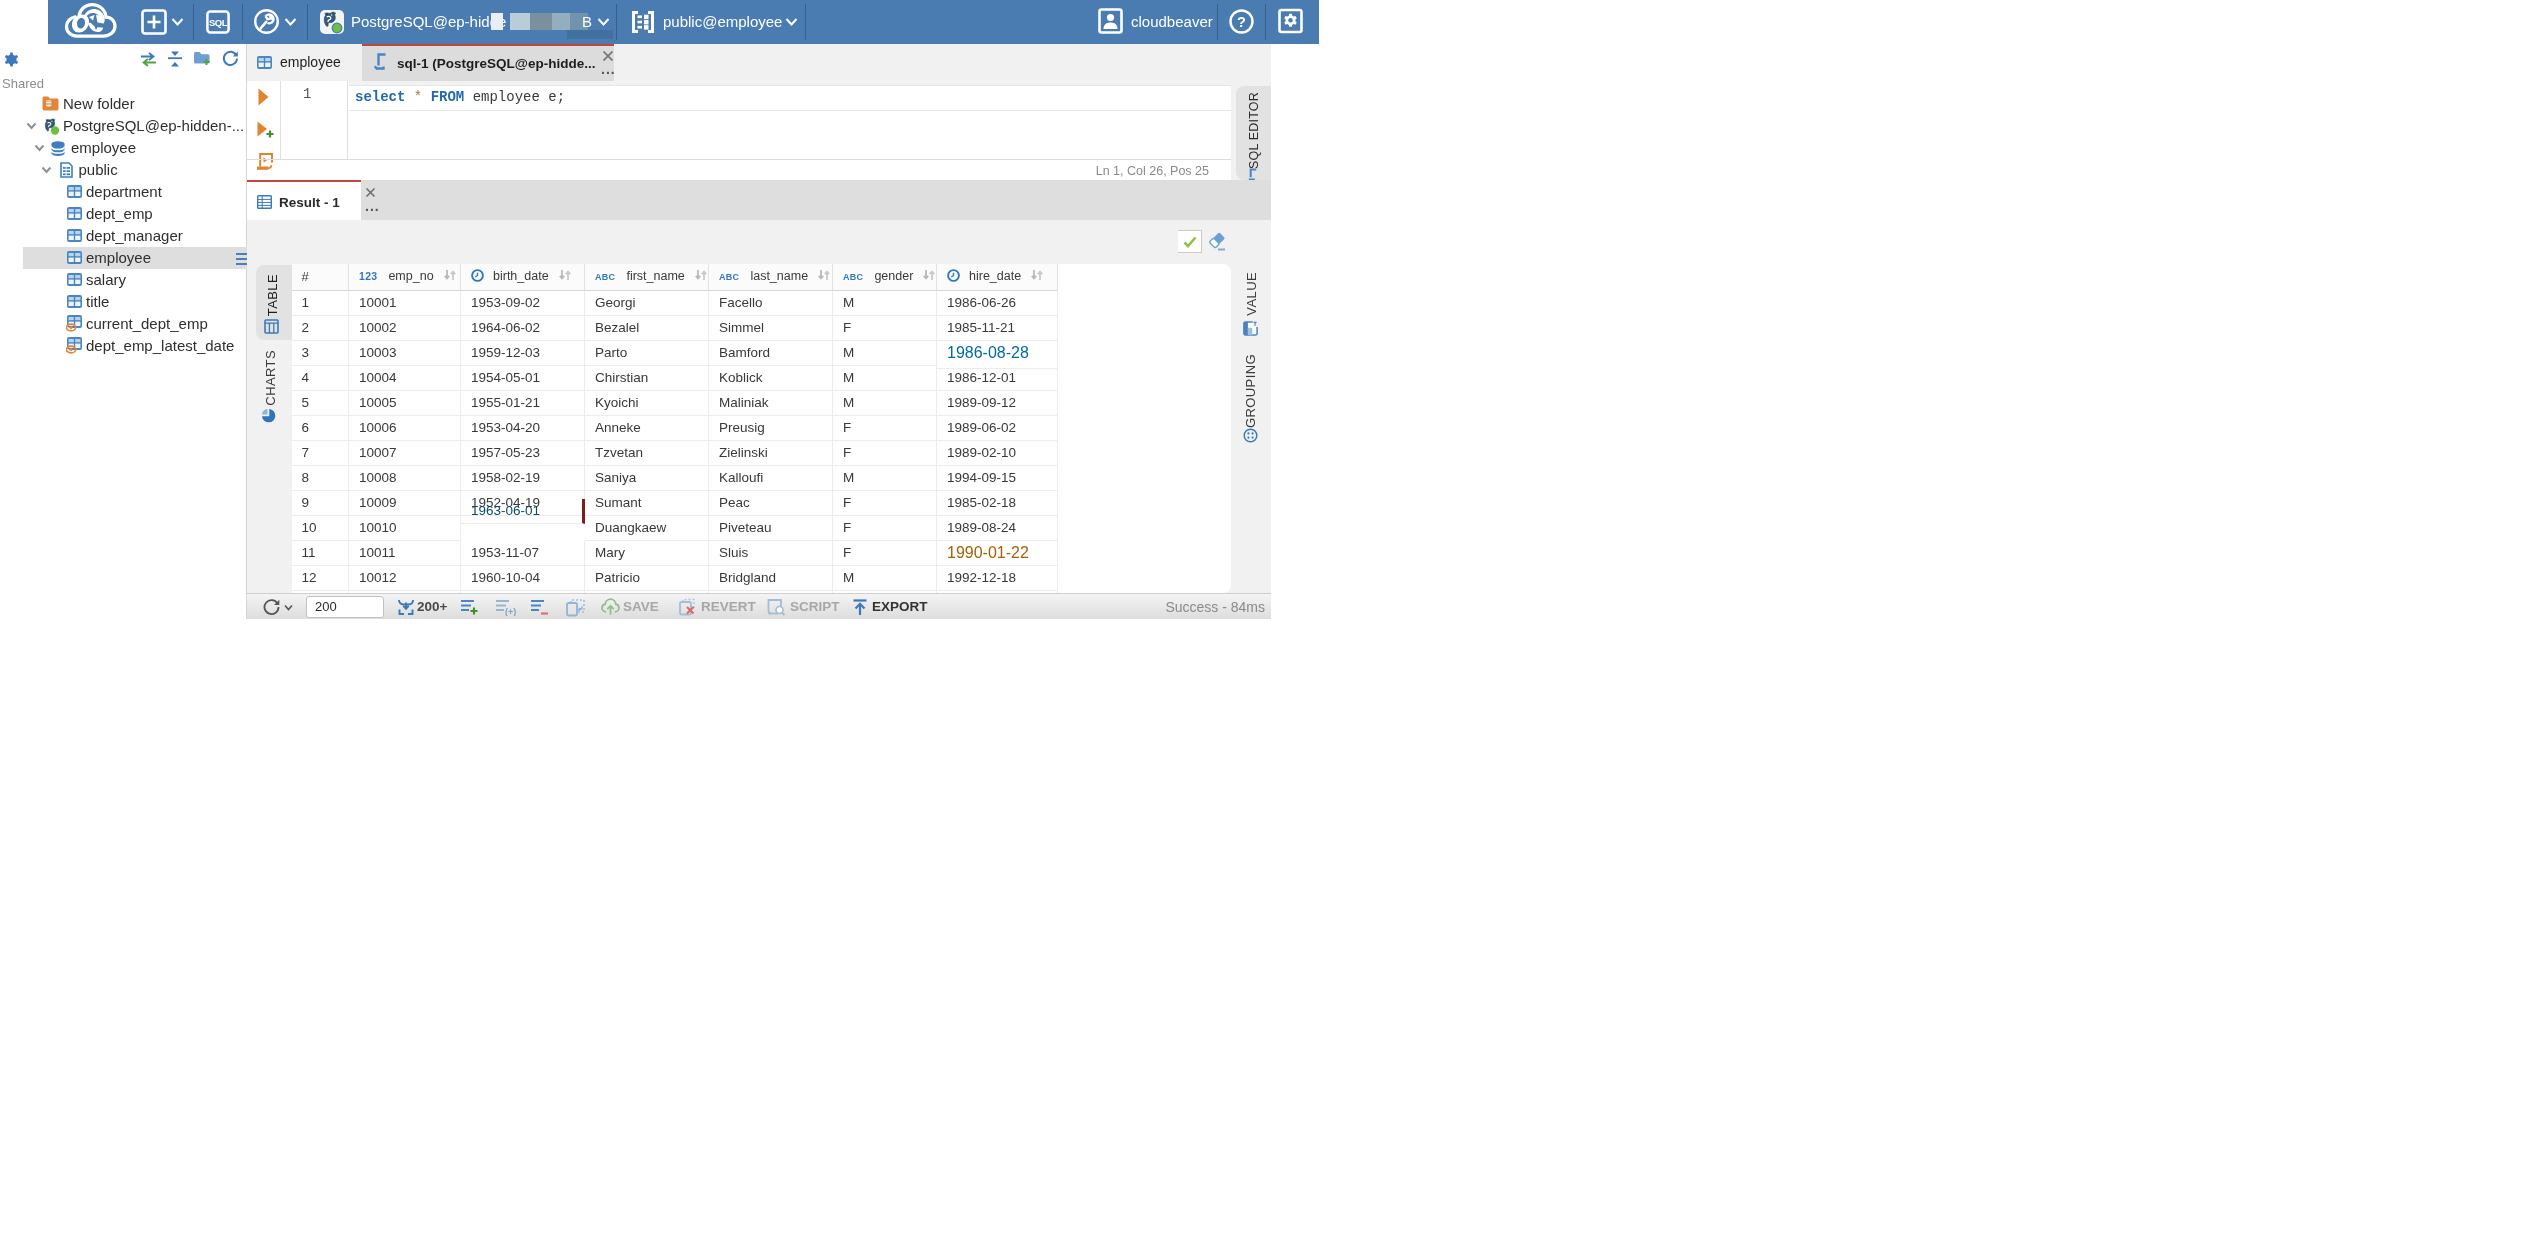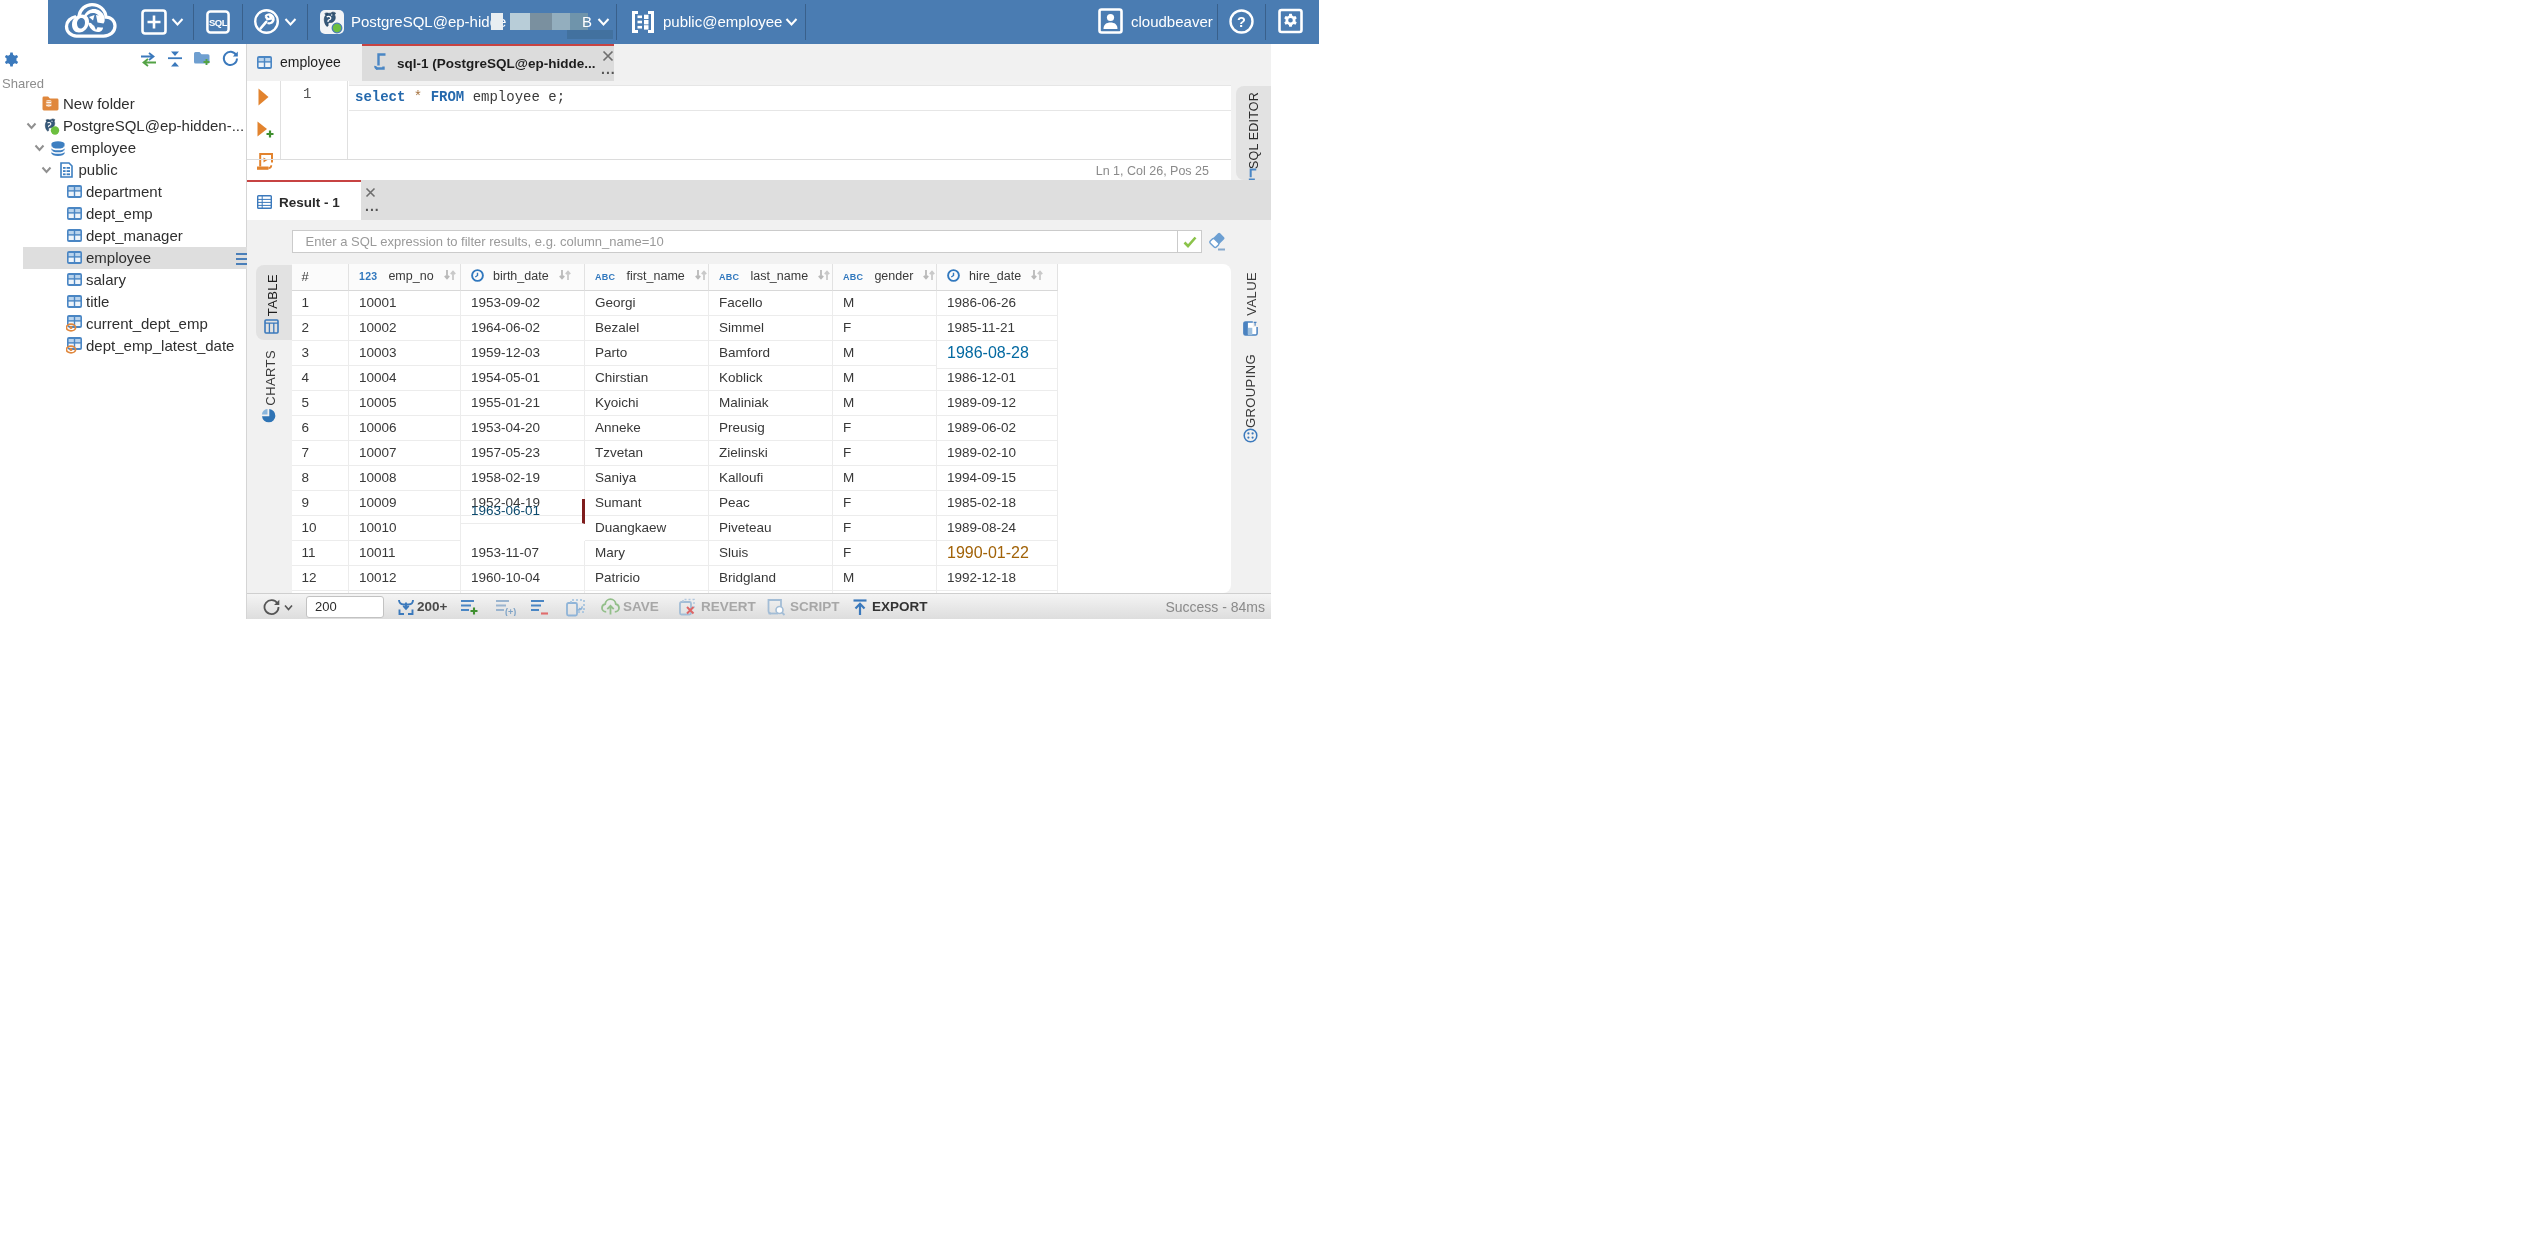--- a/index.html
+++ b/index.html
@@ -347,23 +347,20 @@
     <rect x="0.7" y="0.7" width="13.6" height="12.6" rx="0.8" fill="#fff" stroke="#3b79bc" stroke-width="1.4"></rect>
     <path d="M0.9 4.4 H14.1 M0.9 7.4 H14.1 M0.9 10.4 H14.1 M5.2 1 V13" stroke="#3b79bc" stroke-width="1"></path>
   </svg>
   <div class="abs" style="left:32px;top:4px;font-size:13.5px;font-weight:bold;line-height:37px;color:#2a2a2a">Result - 1</div>
   <svg class="abs" style="left:118px;top:6.5px" width="11" height="11" viewBox="0 0 11 11">
       <path d="M1.5 1.5 L9.5 9.5 M9.5 1.5 L1.5 9.5" stroke="#6e6e6e" stroke-width="1.6"></path>
     </svg>
   <div class="abs" style="left:118px;top:18px;font-size:14px;font-weight:bold;color:#555;letter-spacing:1px">...</div>
 </div>
 <div id="filterrow">
-  <div class="abs" style="left:44.5px;top:10px;width:886px;height:23px;background:#fff;border:1px solid #cbcbcb">
-    <div style="font-size:13px;line-height:21px;color:#9a9a9a;padding-left:13px">Enter a SQL expression to filter results, e.g. column_name=10</div>
-  </div>
   <div class="abs" style="left:930.5px;top:10px;width:24.5px;height:23px;background:#fff;border:1px solid #cbcbcb;border-left:none">
     <svg class="abs" style="left:5px;top:5px" width="14" height="12" viewBox="0 0 14 12">
         <path d="M1.5 6.5 L5 10 L12.5 1.5" fill="none" stroke="#8bc34a" stroke-width="2.6"></path>
       </svg>
   </div>
   <svg class="abs" style="left:960px;top:11px" width="20" height="21" viewBox="0 0 20 21">
     <g transform="rotate(-45 10 9)">
       <rect x="3" y="5" width="14" height="8.5" rx="1.5" fill="#6c9fd2"></rect>
       <rect x="3" y="5" width="6" height="8.5" rx="1.5" fill="#fff" stroke="#6c9fd2" stroke-width="1.4"></rect>
     </g>

